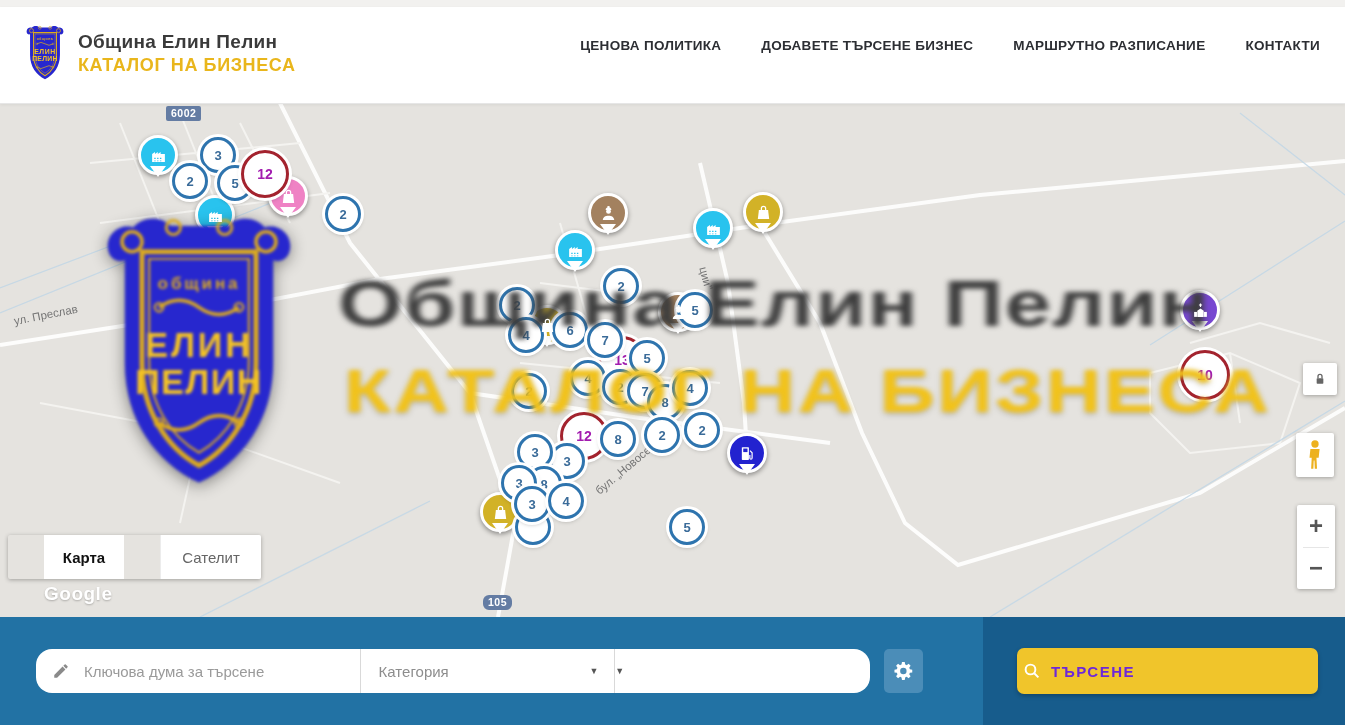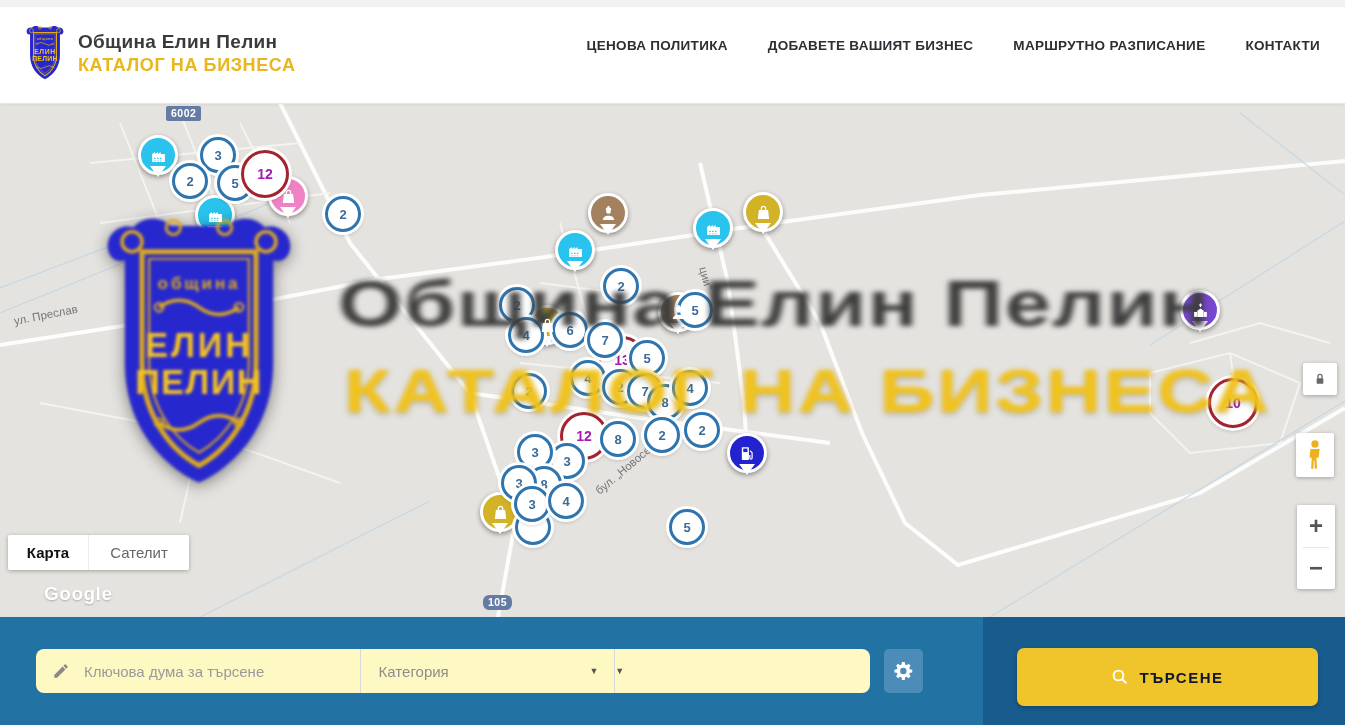--- a/index.html
+++ b/index.html
@@ -40,58 +40,58 @@
   .watermark{position:absolute;left:0;top:0;width:100%;height:100%;pointer-events:none;}
   .wm-crest{position:absolute;left:85px;top:106px;filter:blur(1.8px) drop-shadow(0 3px 8px rgba(0,0,0,.45));}
   .wm-title{position:absolute;left:338px;top:164px;font-size:64px;font-weight:bold;color:#3d3d3d;
             white-space:nowrap;filter:blur(2.4px);transform:scaleX(1.30);transform-origin:left center;letter-spacing:1px;}
   .wm-subtitle{position:absolute;left:344px;top:252px;font-size:62px;font-weight:bold;color:#f1c21b;
             white-space:nowrap;filter:blur(2px);transform:scaleX(1.24);transform-origin:left center;letter-spacing:2px;
             text-shadow:0 2px 5px rgba(0,0,0,.25);}
 
   
   .maptype{position:absolute;left:8px;top:432px;display:flex;box-shadow:0 1px 4px rgba(0,0,0,.3);border-radius:2px;overflow:hidden;z-index:20;}
-  .maptype .mt{height:35px;background:#fff;display:flex;align-items:center;justify-content:center;font-size:15px;cursor:pointer;}
+  .maptype .mt{height:44px;background:#fff;display:flex;align-items:center;justify-content:center;font-size:15px;cursor:pointer;margin-left:36px;}
   .mt-map{width:80px;font-weight:bold;color:#111;}
   .mt-sat{width:100px;color:#666;border-left:1px solid #ececec;}
   .lockbox{position:absolute;left:1303px;top:260px;width:34px;height:32px;background:#fff;border-radius:2px;
            box-shadow:0 1px 4px rgba(0,0,0,.3);display:flex;align-items:center;justify-content:center;z-index:20;cursor:pointer;}
   .pegman{position:absolute;left:1296px;top:330px;width:38px;height:44px;background:#fff;border-radius:2px;
           box-shadow:0 1px 4px rgba(0,0,0,.3);display:flex;align-items:center;justify-content:center;z-index:20;cursor:pointer;}
   .zoomctrl{position:absolute;left:1297px;top:402px;width:38px;height:84px;background:#fff;border-radius:2px;
           box-shadow:0 1px 4px rgba(0,0,0,.3);z-index:20;display:flex;flex-direction:column;}
   .zoomctrl .zb{flex:1;display:flex;align-items:center;justify-content:center;font-size:24px;font-weight:bold;color:#555;cursor:pointer;}
   .zoomctrl .zdiv{height:1px;background:#e6e6e6;margin:0 6px;}
   .glogo{position:absolute;left:8px;top:480px;color:#fff;font-size:19px;font-weight:bold;letter-spacing:.5px;
          text-shadow:0 1px 2px rgba(0,0,0,.25);z-index:20;margin-left:36px;}
   .attrib{position:absolute;right:0;top:494px;display:flex;align-items:center;background:rgba(250,250,250,.85);
           height:17px;font-size:11px;color:#3c3c3c;z-index:20;}
   .attrib span, .attrib a{padding:0 7px;white-space:nowrap;color:#3c3c3c;text-decoration:none;}
   .attrib a{cursor:pointer;}
 
   
   .bottombar{position:absolute;left:0;top:617px;width:1345px;height:108px;background:#2272a4;z-index:30;}
   .bottombar .right-bg{position:absolute;left:983px;top:0;right:0;bottom:0;background:#175c8c;}
-  .input-group{position:absolute;left:36px;top:32px;width:834px;height:44px;background:#fef9c3;border-radius:8px;
+  .input-group{position:absolute;left:36px;top:32px;width:834px;height:44px;background:#ffffff;border-radius:16px;
                display:flex;align-items:stretch;}
   .ig-sec{display:flex;align-items:center;position:relative;}
   .ig-key{width:324px;}
   .ig-cat{width:254px;border-left:1px solid #d9d9d9;}
   .ig-loc{width:255px;border-left:1px solid #d9d9d9;}
   .ig-key input{border:0;outline:0;background:transparent;font-size:15px;color:#444;width:240px;
                 font-family:"Liberation Sans",sans-serif;}
   .ig-key input::placeholder{color:#9a9a9a;}
   .ig-icon{margin:0 12px 0 16px;display:flex;}
   .sel-text{font-size:15px;color:#8d8d8d;padding-left:18px;flex:1;}
   .caret{font-size:9px;color:#555;margin-right:16px;}
   .gear-btn{position:absolute;left:884px;top:32px;width:39px;height:44px;background:#4b8db8;border:0;border-radius:5px;
             display:flex;align-items:center;justify-content:center;cursor:pointer;}
-  .search-btn{position:absolute;left:1017px;top:31px;width:301px;height:58px;background:#f0c52b;border:0;border-radius:7px;
-            display:flex;align-items:center;justify-content:center;gap:10px;cursor:pointer;
-            color:#0f172a;font-weight:bold;font-size:15px;letter-spacing:1.5px;font-family:"Liberation Sans",sans-serif;
+  .search-btn{position:absolute;left:1017px;top:31px;width:301px;height:46px;background:#f0c52b;border:0;border-radius:7px;
+            display:flex;align-items:center;gap:10px;cursor:pointer;
+            color:#6d28d9;font-weight:bold;font-size:15px;letter-spacing:1.5px;font-family:"Liberation Sans",sans-serif;
             box-shadow:0 2px 4px rgba(0,0,0,.25);}
 </style>
 </head>
 <body>
 
 <div class="top-strip"></div>
 
 <header class="header">
   <div class="logo-group">
     <span class="logo-crest" id="header-crest">
@@ -114,21 +114,21 @@
     <circle cx="108" cy="150" r="3" fill="none" stroke="#dcab1e" stroke-width="1.5"></circle>
   </svg>
       </span>
     <span>
       <div class="logo-title">Община Елин Пелин</div>
       <div class="logo-subtitle">КАТАЛОГ НА БИЗНЕСА</div>
     </span>
   </div>
   <nav class="nav">
     <a>ЦЕНОВА ПОЛИТИКА</a>
-    <a>ДОБАВЕТЕ ВАШИЯТ БИЗНЕС</a>
+    <a>ДОБАВЕТЕ ТЪРСЕНЕ БИЗНЕС</a>
     <a>МАРШРУТНО РАЗПИСАНИЕ</a>
     <a>КОНТАКТИ</a>
   </nav>
 </header>
 
 <div class="map">
   <svg class="roads" width="1345" height="514" viewBox="0 0 1345 514">
     <g stroke="#ffffff" stroke-width="4" fill="none" opacity=".9">
       <path d="M280 0 L350 140 L470 290 L515 420 L498 514"></path>
       <path d="M0 242 L180 214 L380 176 L560 152 L760 122 L980 92 L1345 58"></path>
@@ -299,21 +299,21 @@
       <div class="cm blue" style="width: 30px; height: 30px; left: 644px; top: 314px;">2</div>
       <div class="cm blue" style="width: 30px; height: 30px; left: 684px; top: 309px;">2</div>
       <div class="cm blue" style="width: 30px; height: 30px; left: 549px; top: 340px;">3</div>
       <div class="cm blue" style="width: 30px; height: 30px; left: 517px; top: 331px;">3</div>
       <div class="cm blue" style="width: 30px; height: 30px; left: 526px; top: 363px;">8</div>
       <div class="cm blue" style="width: 30px; height: 30px; left: 501px; top: 362px;">3</div>
       <div class="cm blue" style="width: 30px; height: 30px; left: 515px; top: 406px;"></div>
       <div class="cm blue" style="width: 30px; height: 30px; left: 514px; top: 383px;">3</div>
       <div class="cm blue" style="width: 30px; height: 30px; left: 548px; top: 380px;">4</div>
       <div class="cm blue" style="width: 30px; height: 30px; left: 669px; top: 406px;">5</div>
-      <div class="cm red" style="width: 44px; height: 44px; left: 1208px; top: 247px; margin-top: 28px;">10</div>
+      <div class="cm red" style="width: 44px; height: 44px; left: 1180px; top: 247px;">10</div>
     </div>
 
   <div class="watermark">
     <span class="wm-crest" id="watermark-crest"><svg width="228" viewBox="0 0 160 205">
     <path d="M16 26 C16 16 26 10 34 13 C40 5 54 5 60 12 L100 12 C106 5 120 5 126 13 C134 10 144 16 144 26 C144 34 138 38 132 36 L132 108 C132 148 110 178 80 192 C50 178 28 148 28 108 L28 36 C22 38 16 34 16 26 Z" fill="#2727ce"></path>
     <circle cx="33" cy="23" r="7" fill="none" stroke="#dcab1e" stroke-width="2.5"></circle>
     <circle cx="127" cy="23" r="7" fill="none" stroke="#dcab1e" stroke-width="2.5"></circle>
     <circle cx="62" cy="13" r="5" fill="none" stroke="#dcab1e" stroke-width="2"></circle>
     <circle cx="98" cy="13" r="5" fill="none" stroke="#dcab1e" stroke-width="2"></circle>
     <path d="M40 30 L120 30 L120 108 C120 142 102 168 80 180 C58 168 40 142 40 108 Z" fill="none" stroke="#dcab1e" stroke-width="3.5"></path>

